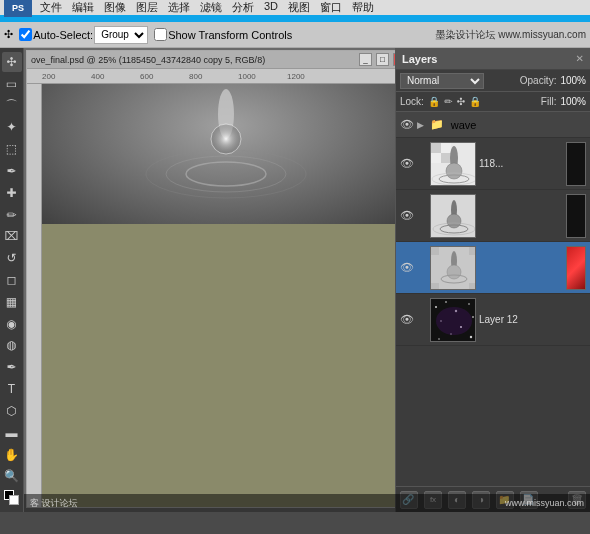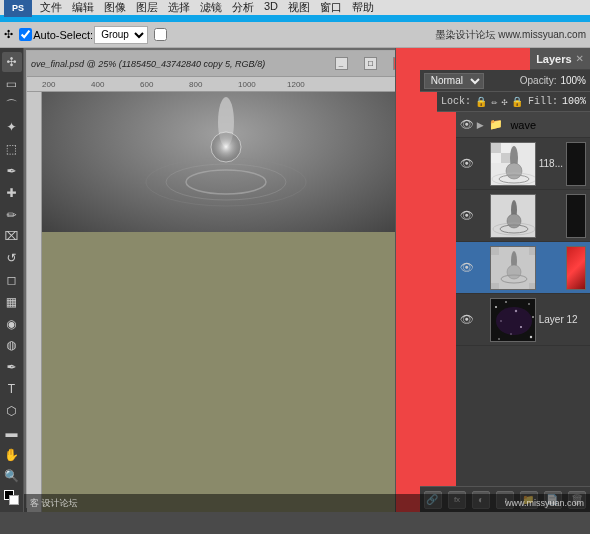--- a/index.html
+++ b/index.html
@@ -108,29 +108,28 @@
     .doc-window {
       position: absolute;
       top: 2px;
       left: 2px;
       width: 385px;
       height: 458px;
       background: #888;
       border: 1px solid #aaa;
     }
     .doc-titlebar {
-      height: 26px;
+      height: 18px;
       background: #b0b0b0;
       display: flex;
       align-items: center;
       padding: 0 4px;
       font-size: 10px;
       border-bottom: 1px solid #999;
-      gap: 16px;
-      font-style: italic;
+      gap: 4px;
     }
     .doc-title-text { font-size: 9px; color: #222; flex: 1; overflow: hidden; white-space: nowrap; }
     .win-btn {
       width: 13px;
       height: 13px;
       border: 1px solid #888;
       background: #ddd;
       font-size: 8px;
       display: flex;
       align-items: center;
@@ -201,25 +200,24 @@
       background: radial-gradient(ellipse at 50% 30%, #a0a0a0, #707070, #404040);
     }
 
     
     .layers-panel {
       position: absolute;
       top: 0;
       right: 0;
       width: 195px;
       height: 100%;
-      background: #ef4444;
+      background: #b91c1c;
       border-left: 1px solid #555;
       display: flex;
       flex-direction: column;
-      align-items: flex-end;
     }
     .layers-tab {
       height: 22px;
       background: #555;
       display: flex;
       align-items: center;
       padding: 0 6px;
       gap: 4px;
       font-size: 11px;
       color: #eee;
@@ -254,21 +252,20 @@
     .lock-row {
       height: 20px;
       background: #3c3c3c;
       display: flex;
       align-items: center;
       padding: 0 4px;
       gap: 4px;
       border-bottom: 1px solid #555;
       font-size: 10px;
       color: #ccc;
-      font-family: Liberation Mono, monospace;
     }
     .lock-icon { font-size: 10px; cursor: pointer; }
     .fill-label { margin-left: auto; color: #ccc; }
     .fill-value { color: #eee; }
 
     
     .layers-list {
       flex: 1;
       overflow-y: auto;
       background: #3c3c3c;
@@ -420,20 +417,21 @@
   <div class="toolbar-item">
     <input type="checkbox" checked="" style="">
     <span>Auto-Select:</span>
     <select class="toolbar-select">
       <option>Group</option>
       <option>Layer</option>
     </select>
   </div>
   <div class="toolbar-item">
     <input type="checkbox" style="">
+    <span>Show Transform Controls</span>
   </div>
   <div class="toolbar-right">
     <span>墨染设计论坛 www.missyuan.com</span>
   </div>
 </div>
 
 <div class="main-area">
 
   <div class="left-toolbar">
     <div class="tool-icon active">✣</div>

